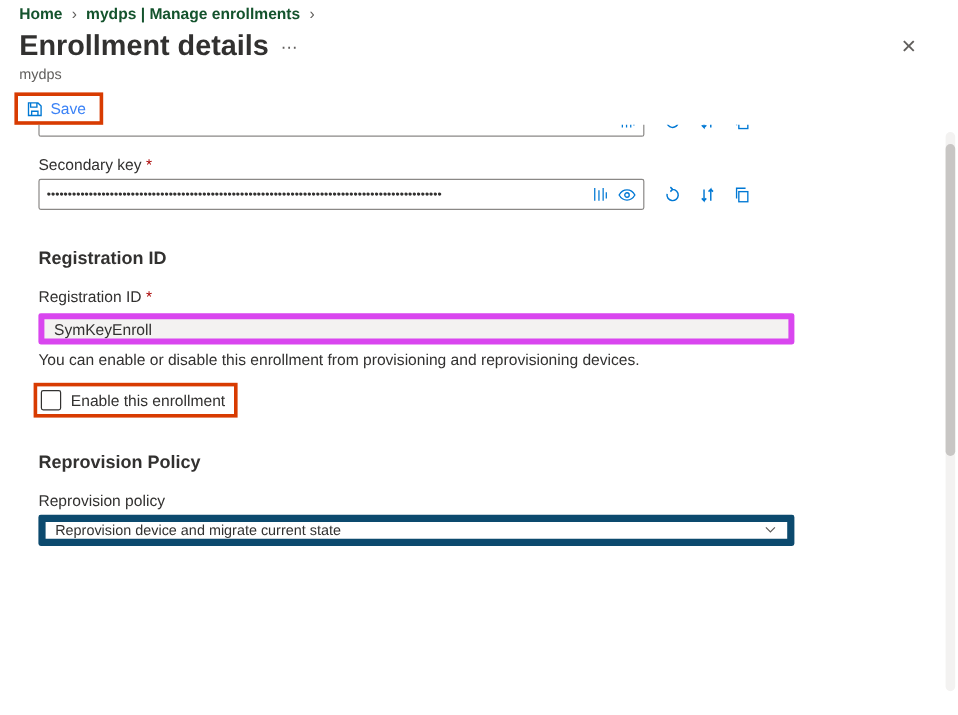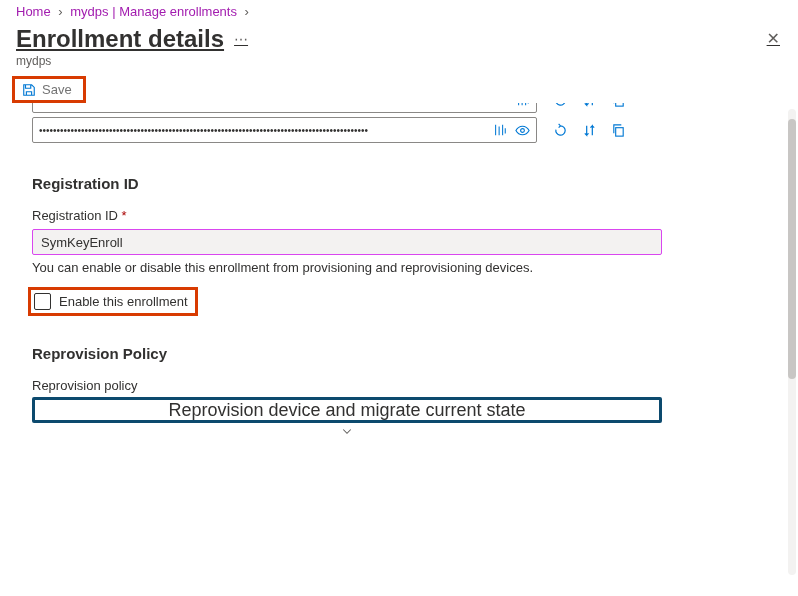--- a/index.html
+++ b/index.html
@@ -10,33 +10,33 @@
     background: #fff;
     width: 798px;
     height: 596px;
     overflow: hidden;
   }
   .breadcrumb {
     padding: 4px 16px 2px 16px;
     font-size: 13px;
   }
   .breadcrumb a {
-    color: #a21caf;
+    color: #14532d;
     text-decoration: none;
     cursor: pointer;
+    font-weight: bold;
   }
   .breadcrumb .sep {
     color: #605e5c;
     margin: 0 4px;
   }
   .header {
-    padding: 2px 12px 0 16px;
+    padding: 2px 28px 0 16px;
     display: flex;
     align-items: center;
-    text-decoration: underline;
   }
   .header h1 {
     font-size: 24px;
     font-weight: 600;
     color: #323130;
   }
   .header .more {
     margin-left: 10px;
     color: #605e5c;
     font-size: 14px;
@@ -61,21 +61,21 @@
     display: inline-flex;
     align-items: center;
     background: #fff;
     border: 2px solid #d83b01;
     border: none;
     outline: 3px solid #d83b01;
     outline-offset: -1px;
     padding: 4px 12px 4px 8px;
     cursor: pointer;
     font-size: 13px;
-    color: #737373;
+    color: #3b82f6;
   }
   .save-button svg { margin-right: 6px; }
   .scroll-area {
     position: relative;
     height: 478px;
     overflow: hidden;
   }
   .scroll-content {
     padding: 6px 30px 0 32px;
     position: absolute;
@@ -172,21 +172,21 @@
     margin-top:32px;
   }
   .section-desc {
     font-size:13px;
     color:#323130;
     margin-top:4px;
     line-height:1.4;
     max-width:720px;
   }
   .text-input {
-    border:1px solid #d946ef;
+    border:5px solid #d946ef;
     background:#f3f2f1;
     height:26px;
     width:630px;
     border-radius:2px;
     padding:0 8px;
     font-size:13px;
     color:#323130;
     margin-top:4px;
   }
   .checkbox-row {
@@ -200,33 +200,32 @@
   }
   .checkbox {
     width:17px; height:17px;
     border:1px solid #323130;
     border-radius:2px;
     margin-right:8px;
     background:#fff;
     cursor:pointer;
   }
   .select-box {
-    border:3px solid #0c4a6e;
+    border:6px solid #0c4a6e;
     height:26px;
     width:630px;
     border-radius:2px;
     display:flex;
     align-items:center;
     padding:0 8px;
-    font-size:18px;
+    font-size:12px;
     color:#323130;
     margin-top:4px;
     cursor:pointer;
     justify-content:space-between;
-    flex-direction:column;
   }
 </style>
 </head>
 <body>
 
 <div class="breadcrumb">
   <a>Home</a>
   <span class="sep">›</span>
   <a>mydps | Manage enrollments</a>
   <span class="sep">›</span>
@@ -277,20 +276,24 @@
         <span class="icon-btn">
           <svg width="15" height="15" viewBox="0 0 16 16">
               <rect x="5" y="5" width="8" height="9" fill="none" stroke="#0078d4" stroke-width="1.2"></rect>
               <path fill="none" stroke="#0078d4" stroke-width="1.2" d="M3 11V2h8"></path>
             </svg>
         </span>
       </div>
     </div>
 
     
+    <div class="field-label">
+      <span>Secondary key</span>
+      <span class="required">*</span>
+    </div>
     <div class="key-row">
       <div class="key-input">
         <span class="dots">••••••••••••••••••••••••••••••••••••••••••••••••••••••••••••••••••••••••••••••••••••••••••••••</span>
         <span class="inside-icons">
           <span class="icon-btn">
             <svg width="14" height="14" viewBox="0 0 16 16">
                 <path fill="none" stroke="#0078d4" stroke-width="1.2" d="M3 2v12 M7 4v10 M11 2v12 M14 6v6"></path>
               </svg>
           </span>
           <span class="icon-btn">

